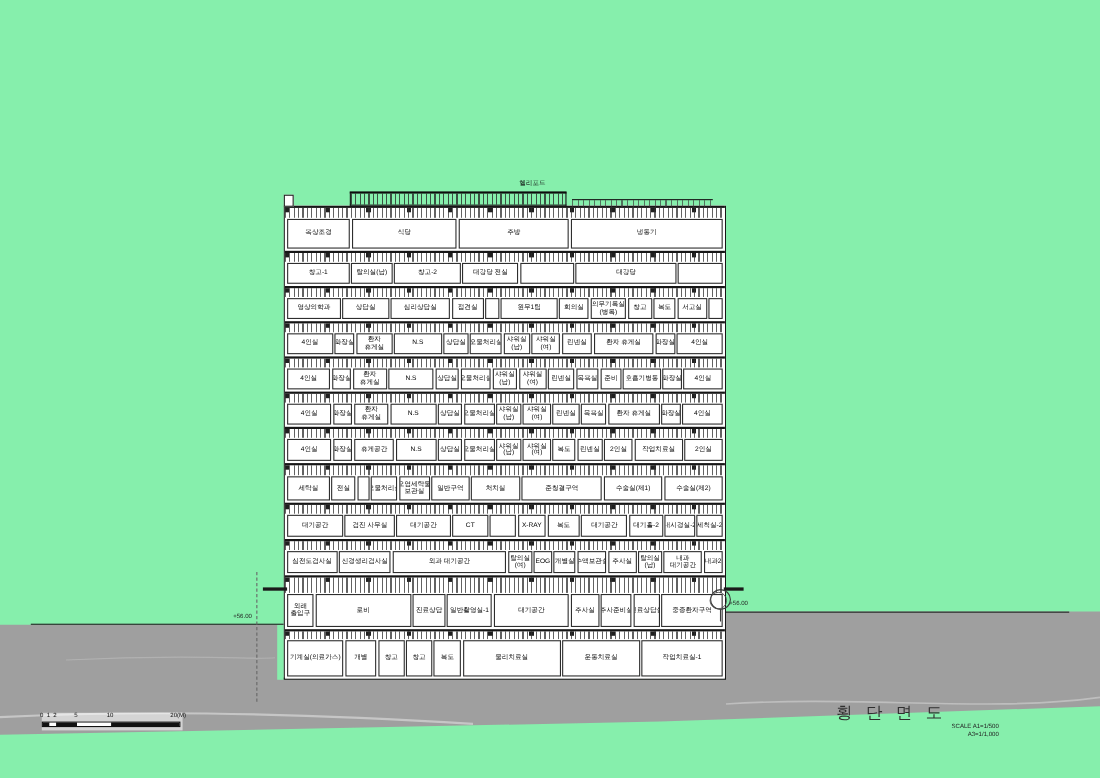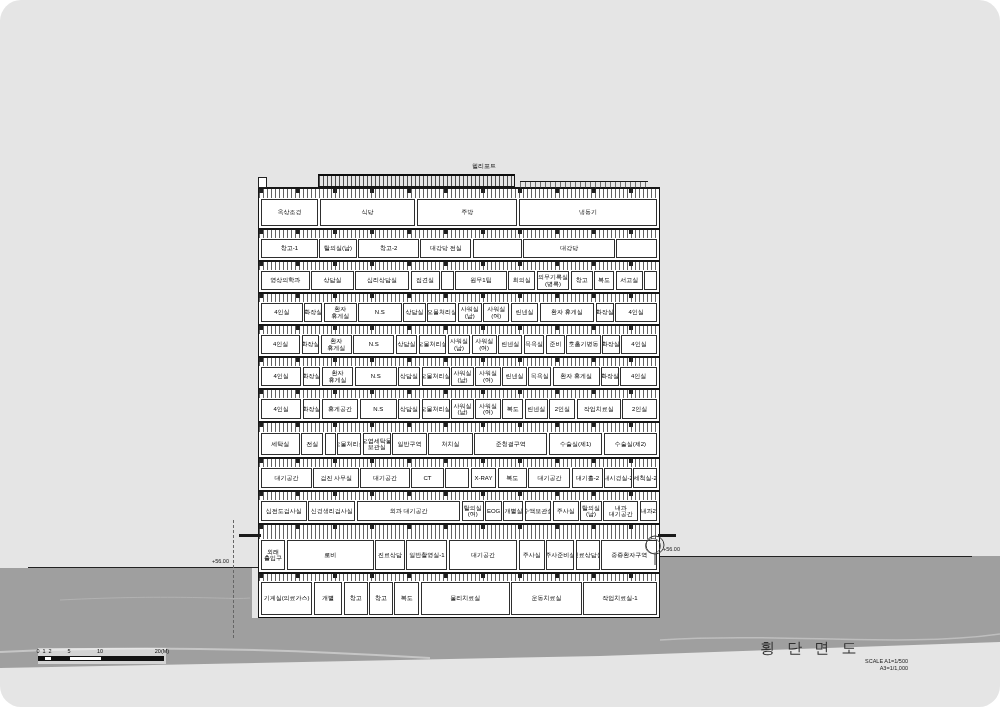--- a/index.html
+++ b/index.html
@@ -1,17 +1,17 @@
 <!DOCTYPE html>
 <html><head>
 <meta charset="utf-8">
 <style>
   html,body{margin:0;padding:0;background:#fff;}
-  .page{position:relative;width:1000px;height:707px;background:#e5e5e5;overflow:hidden;
-        font-family:"Liberation Sans",sans-serif;color:#111;border-radius:21px;}
+  .page{position:relative;width:1000px;height:707px;background:#86efac;overflow:hidden;
+        font-family:"Liberation Sans",sans-serif;color:#111;}
   svg.ground{position:absolute;left:0;top:0;z-index:1;}
   
   .building{position:absolute;left:258px;top:187px;width:402px;height:431px;z-index:3;
             background:#fff;box-sizing:border-box;
             border-left:1.6px solid #161616;border-right:1.6px solid #161616;border-bottom:2.8px solid #0e0e0e;}
   .floor{position:absolute;left:0;right:0;display:flex;flex-direction:column;
          border-top:2.4px solid #161616;box-sizing:border-box;background:#fff;}
   .hatch{background-image:
       repeating-linear-gradient(90deg, rgba(45,45,45,.75) 0 1px, transparent 1px 4px),
       repeating-linear-gradient(90deg, #1f1f1f 0 4px, transparent 4px 37px);

